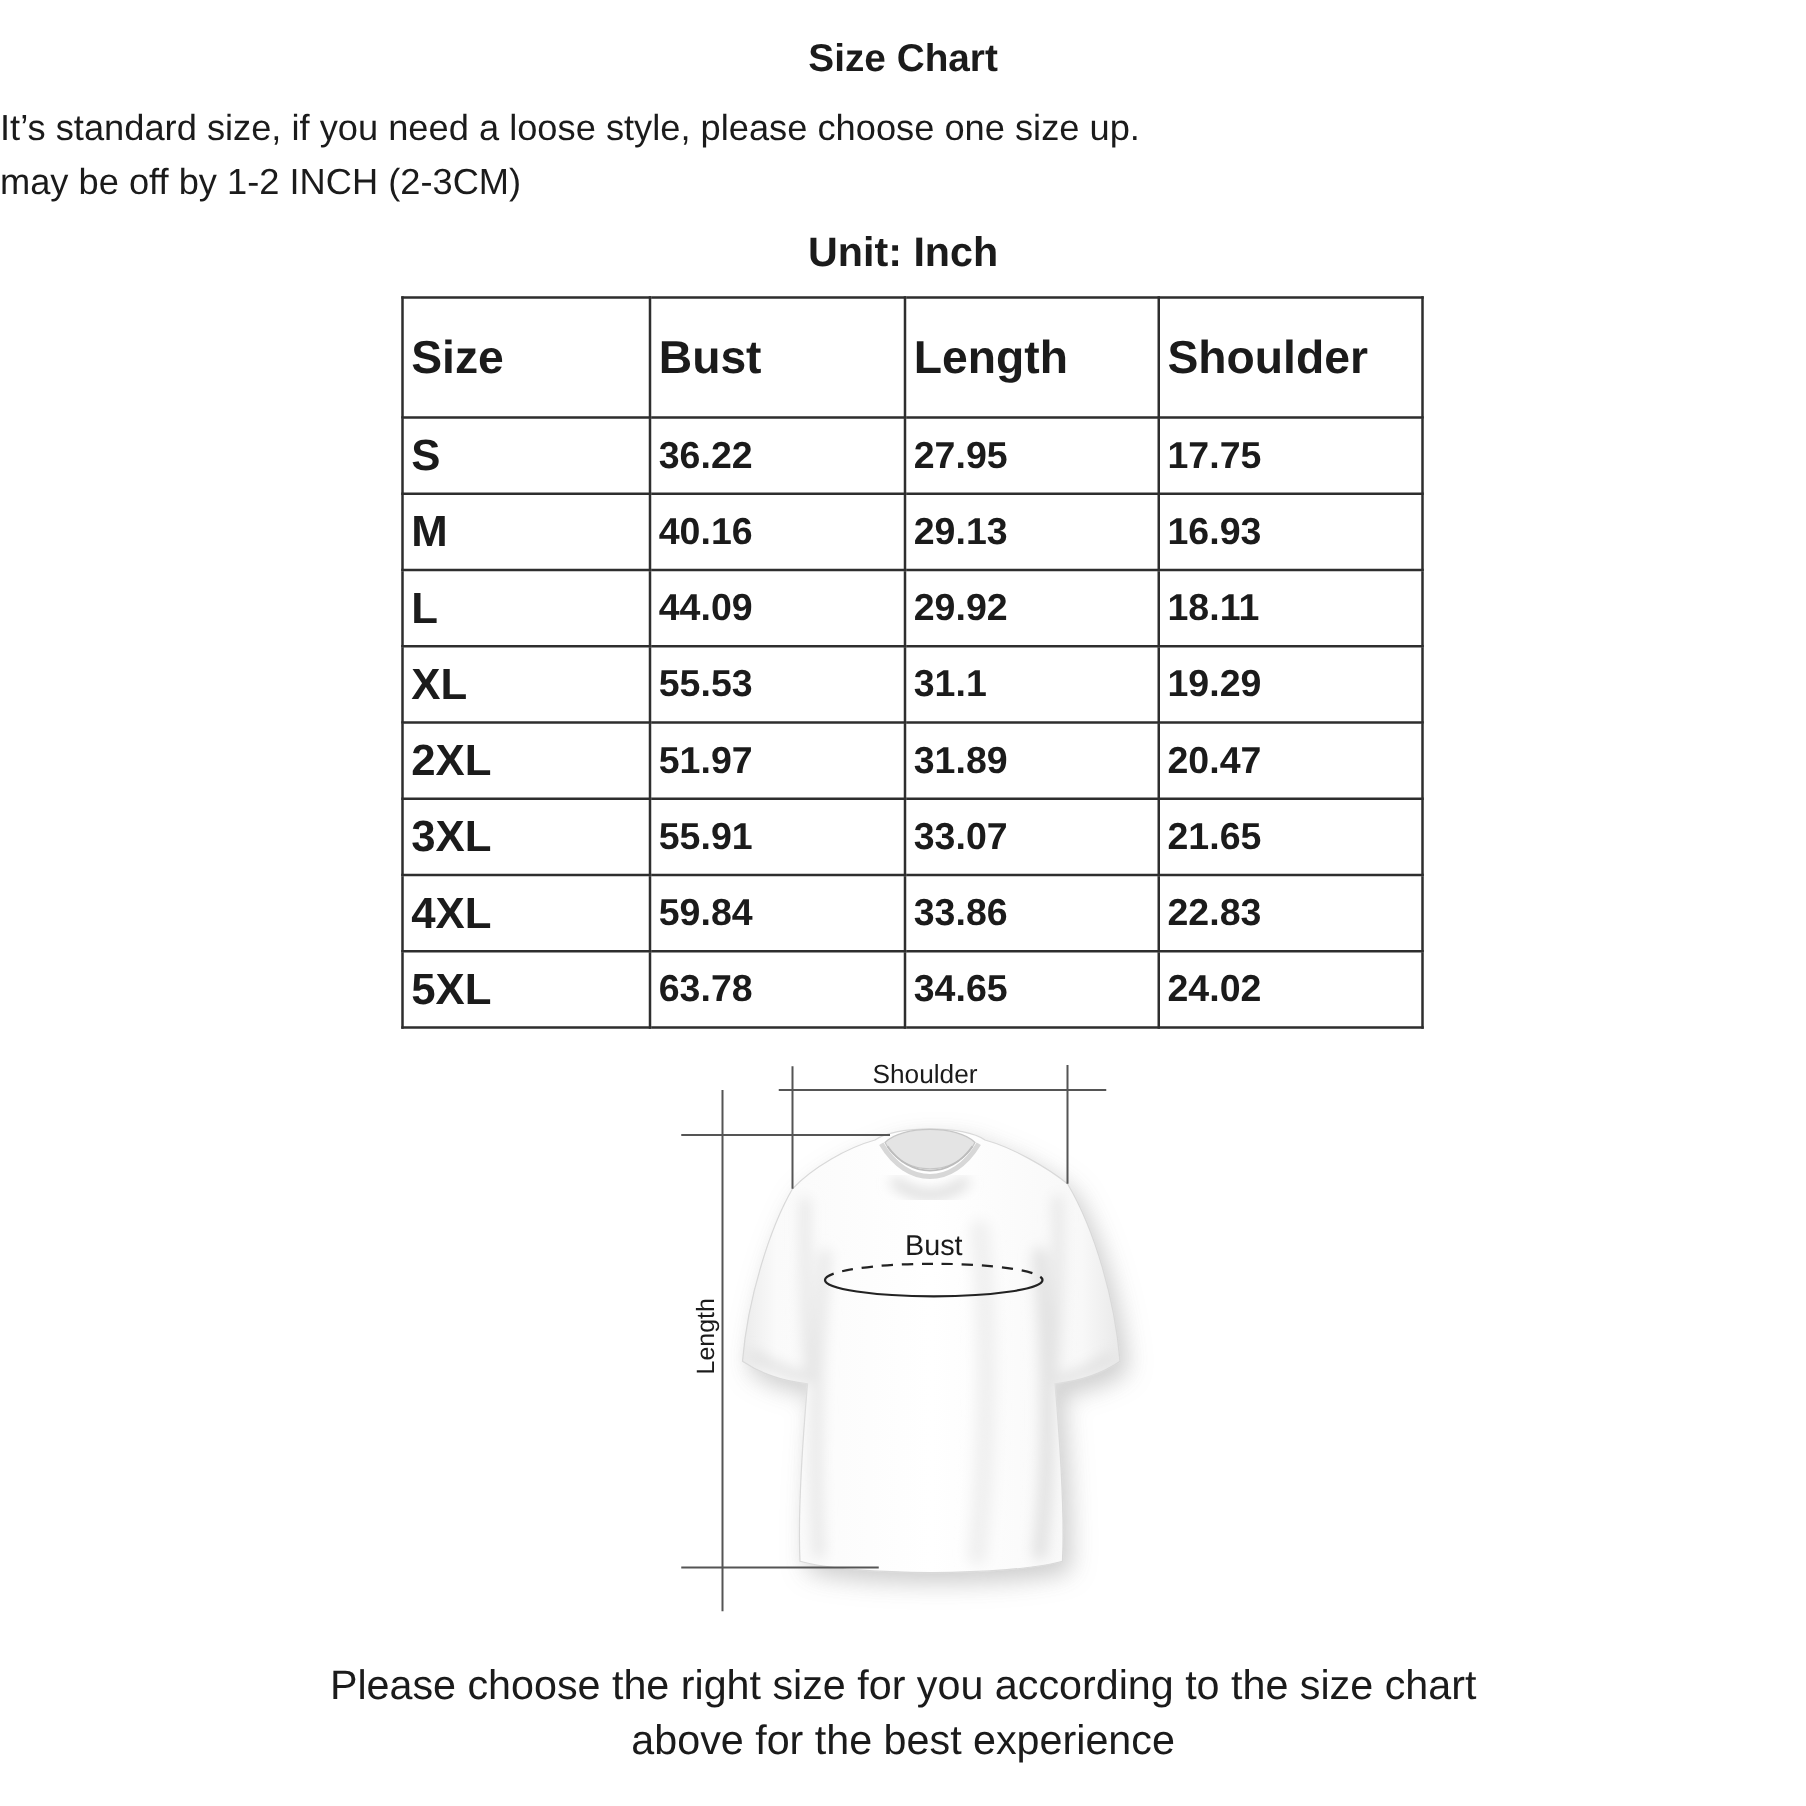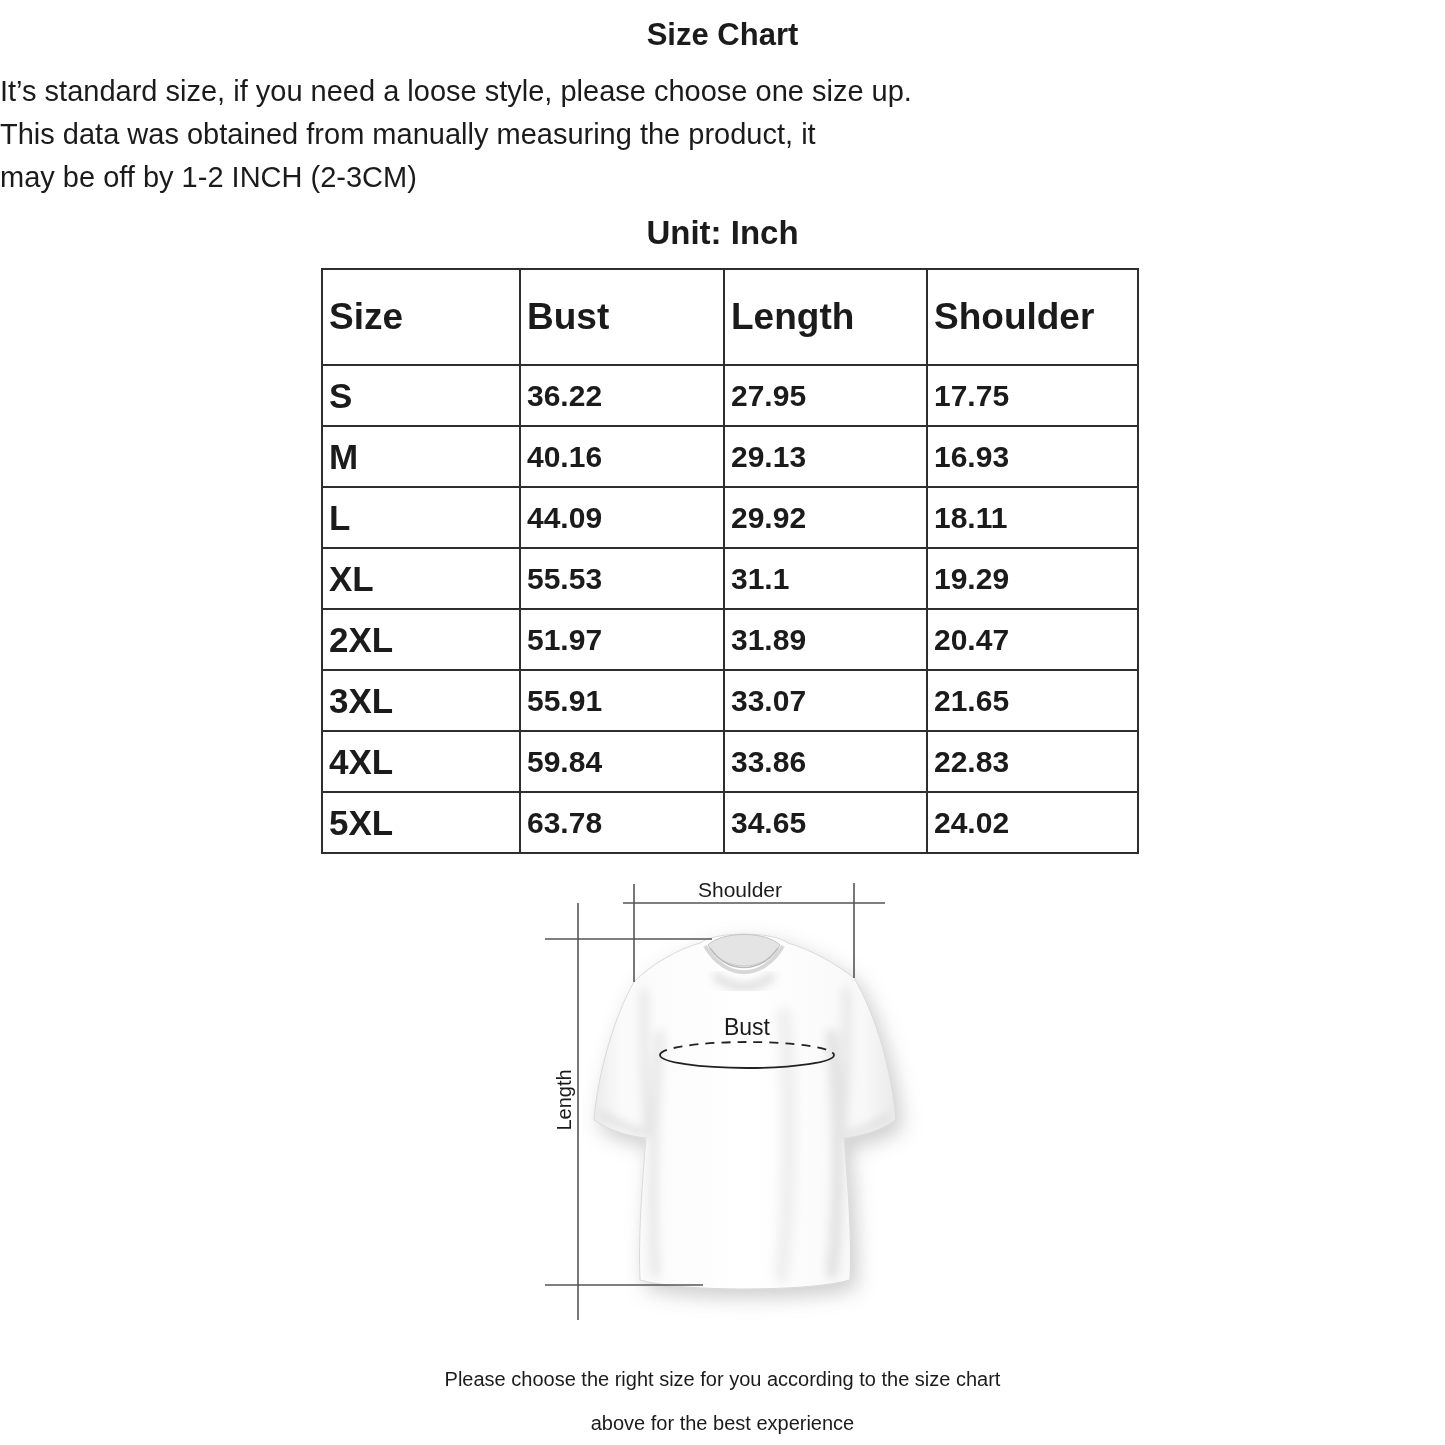--- a/index.html
+++ b/index.html
@@ -8,21 +8,21 @@
     background: #ffffff;
   }
   body {
     width: 1445px;
     height: 1445px;
     overflow: hidden;
     font-family: "Liberation Sans", sans-serif;
     color: #1b1b1b;
   }
   .title {
-    padding-top: 15px;
+    padding-top: 27px;
     text-align: center;
     font-size: 31px;
     font-weight: 700;
     line-height: 40px;
   }
   .intro {
     margin-top: 15px;
     text-align: left;
     font-size: 29px;
     font-weight: 400;
@@ -66,37 +66,36 @@
   .diagram {
     width: 430px;
     height: 470px;
     margin: 21px 0 0 532px;
     position: relative;
   }
   .diagram svg { display: block; }
   .footer {
     margin-top: 12px;
     text-align: center;
-    font-size: 20px;
+    font-size: 33px;
     font-weight: 400;
     line-height: 44px;
   }
   .svg-label {
     font-family: "Liberation Sans", sans-serif;
     fill: #1b1b1b;
   }
 </style>
 </head>
 <body>
 
 <div class="title">Size Chart</div>
 
 <div class="intro">
   <div>It’s standard size, if you need a loose style, please choose one size up.</div>
-  <div>This data was obtained from manually measuring the product, it</div>
   <div>may be off by 1-2 INCH (2-3CM)</div>
 </div>
 
 <div class="unit">Unit: Inch</div>
 
 <table class="size-table">
   <colgroup>
     <col style="width:198px">
       <col style="width:204px">
       <col style="width:203px">

